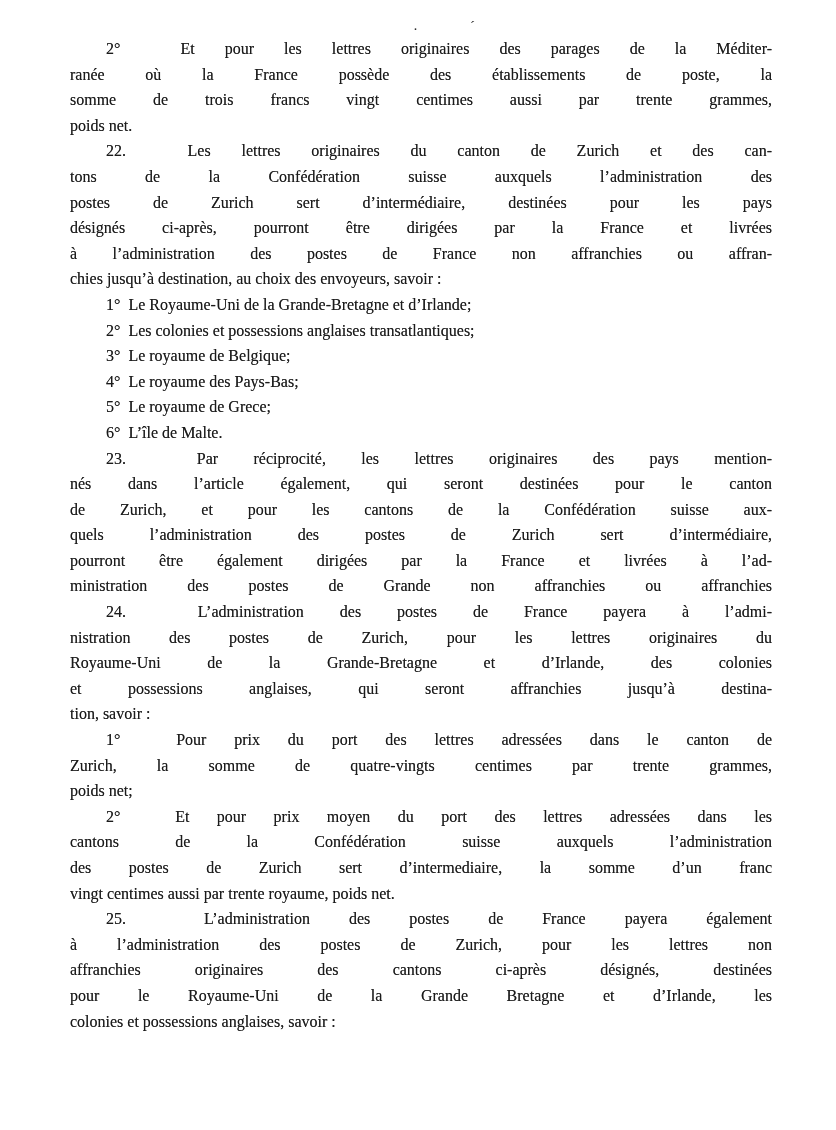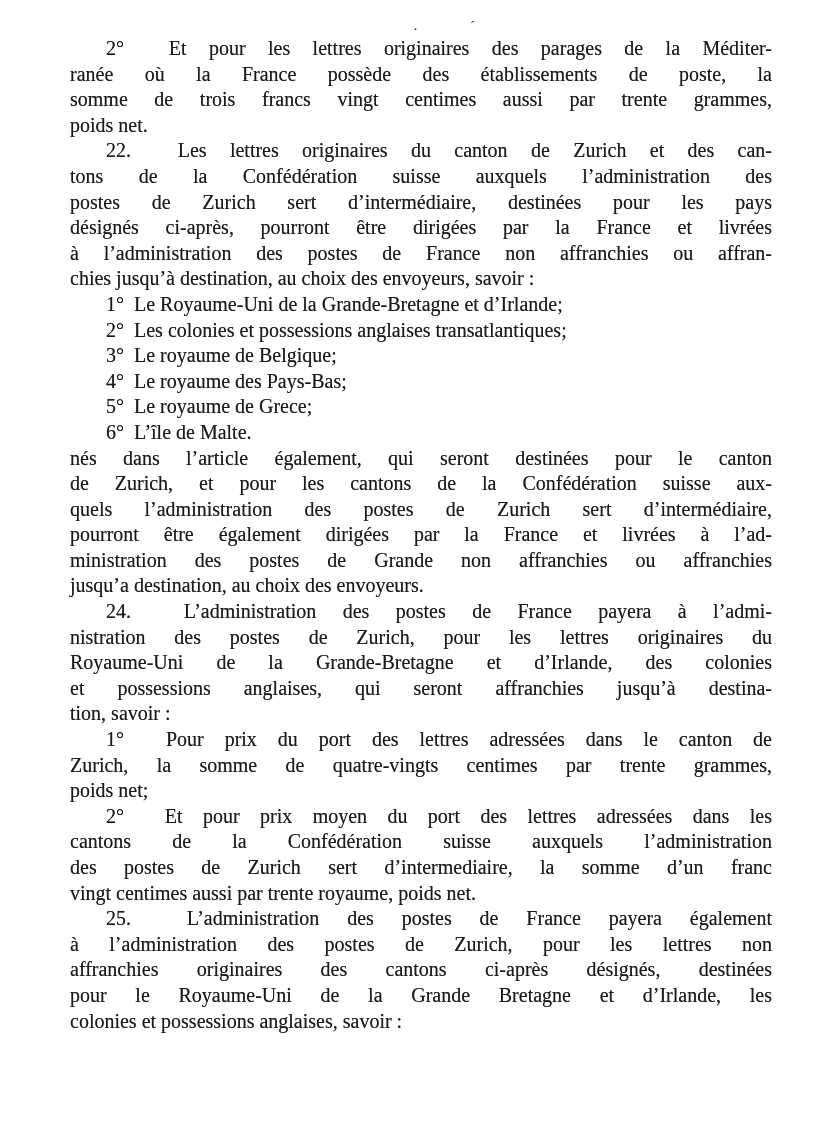--- a/index.html
+++ b/index.html
@@ -20,21 +20,21 @@
     position: absolute;
     left: 70px;
     top: 36px;
     width: 702px;
   }
   .para {
     margin: 0;
     padding: 0;
   }
   .line {
-    font-size: 20px;
+    font-size: 16px;
     line-height: 25.6px;
     height: 25.6px;
     text-align: left;
     white-space: normal;
     text-shadow: 0 0 0.5px rgba(0,0,0,0.55);
   }
   .line.jl {
     text-align: justify;
     text-align-last: justify;
   }
@@ -79,26 +79,26 @@
       <div class="para">
         <div class="line ind">4°&nbsp;&nbsp;Le royaume des Pays-Bas;</div>
       </div>
       <div class="para">
         <div class="line ind">5°&nbsp;&nbsp;Le royaume de Grece;</div>
       </div>
       <div class="para">
         <div class="line ind">6°&nbsp;&nbsp;L’île de Malte.</div>
       </div>
       <div class="para">
+        <div class="line jl ind">23.&nbsp;&nbsp;Par réciprocité, les lettres originaires des pays mention-</div>
         <div class="line jl">nés dans l’article également, qui seront destinées pour le canton</div>
         <div class="line jl">de Zurich, et pour les cantons de la Confédération suisse aux-</div>
         <div class="line jl">quels l’administration des postes de Zurich sert d’intermédiaire,</div>
         <div class="line jl">pourront être également dirigées par la France et livrées à l’ad-</div>
         <div class="line jl">ministration des postes de Grande non affranchies ou affranchies</div>
-        <div class="line">jusqu’a destination, au choix des envoyeurs.</div>
       </div>
       <div class="para">
         <div class="line jl ind">24.&nbsp;&nbsp;L’administration des postes de France payera à l’admi-</div>
         <div class="line jl">nistration des postes de Zurich, pour les lettres originaires du</div>
         <div class="line jl">Royaume-Uni de la Grande-Bretagne et d’Irlande, des colonies</div>
         <div class="line jl">et possessions anglaises, qui seront affranchies jusqu’à destina-</div>
         <div class="line">tion, savoir :</div>
       </div>
       <div class="para">
         <div class="line jl ind">1°&nbsp;&nbsp;Pour prix du port des lettres adressées dans le canton de</div>

